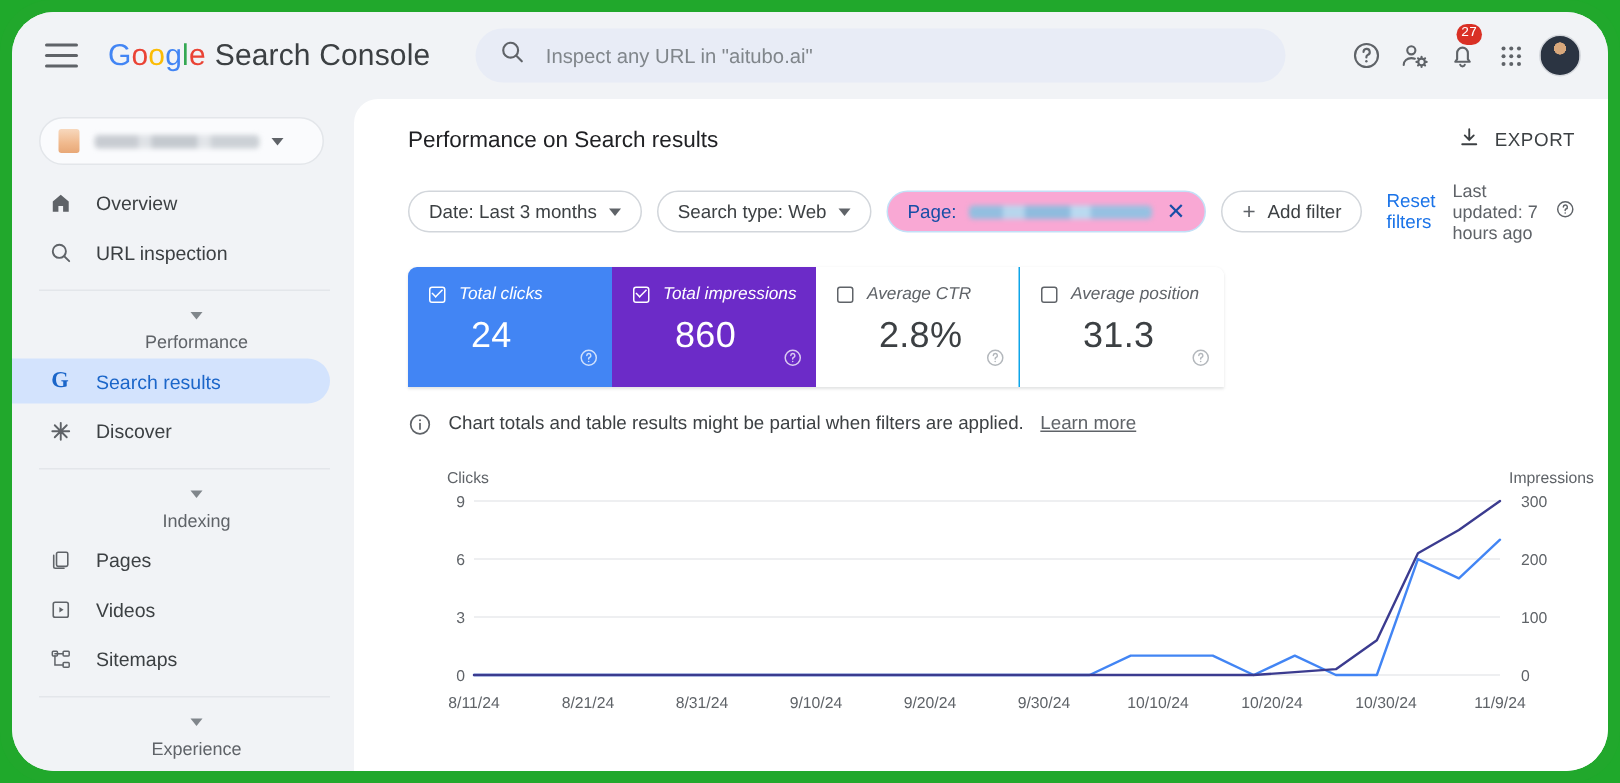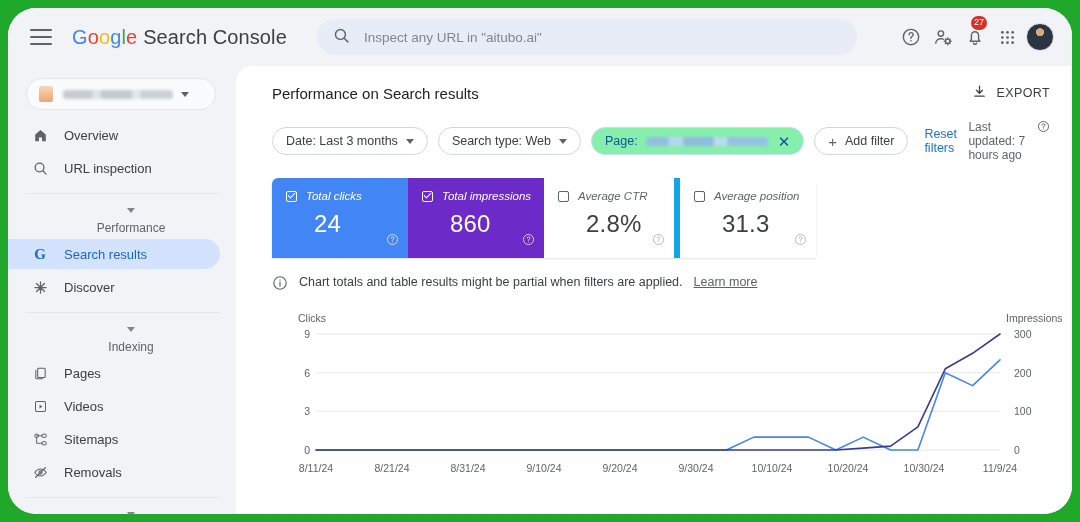--- a/index.html
+++ b/index.html
@@ -42,21 +42,21 @@
     background: #e8ecf6; border-radius: 18px;
     display: flex; align-items: center; padding: 0 16px;
   }
   .searchwrap svg { flex:0 0 auto; }
   .searchinput {
     border: none; background: transparent; outline: none;
     margin-left: 14px; width: 100%;
     font-family: inherit; font-size: 13.5px; color: #3c4043;
   }
   .searchinput::placeholder { color: #80868b; }
-  .topicons { margin-left: auto; display: flex; align-items: center; gap: 6px; }
+  .topicons { margin-left: auto; display: flex; align-items: center; gap: 6px; font-family: Liberation Mono, monospace; }
   .icbtn { width: 26px; height: 26px; display:flex; align-items:center; justify-content:center; cursor:pointer; position:relative; color:#5f6368;}
   .badge {
     position: absolute; top: -8px; left: 9px;
     background: #d93025; color: #fff;
     font-size: 9px; line-height: 13px;
     min-width: 16px; height: 14px; border-radius: 8px;
     text-align: center; padding: 0 3px; font-weight: 500;
   }
   .avatar {
     width: 28px; height: 28px; border-radius: 50%;
@@ -106,36 +106,36 @@
   .pagetitle { font-size: 15px; color: #202124; font-weight: 400; }
   .export { margin-left:auto; display:flex; align-items:center; gap:9px; color:#3c4043; font-size:12.5px; letter-spacing:.4px; cursor:pointer;}
 
   .filters { display: flex; align-items: center; gap: 10px; margin-top: 18px; }
   .chip {
     height: 28px; border: 1px solid #d2d6db; border-radius: 16px;
     display: flex; align-items: center; gap: 8px; padding: 0 13px;
     font-size: 12.5px; color: #3c4043; background:#fff; cursor: pointer; white-space: nowrap;
   }
   .chip .dd { width:0;height:0;border-left:4px solid transparent;border-right:4px solid transparent;border-top:5px solid #5f6368;}
-  .chip.active { background:#86efac; border-color:#c3e0f7; color:#174ea6; }
+  .chip.active { background:#f9a8d4; border-color:#c3e0f7; color:#174ea6; }
   .chip .blurval {
     width: 122px; height: 9px; border-radius:3px;
     background: linear-gradient(90deg,#93bfe0 0 18%, #b7d6ed 19% 30%, #8fbcde 31% 55%, #badaf0 56% 66%, #96c1e2 67% 100%);
     filter: blur(1.7px);
   }
   .chip .xmark { font-size: 15px; line-height: 1; color:#174ea6; margin-left:2px; }
   .chip.add { border-style: solid; }
   .chip.add .plus { font-size: 15px; color:#5f6368; line-height:1; }
   .resetlink { color:#1a73e8; font-size:12.5px; cursor:pointer; margin-left:6px;}
-  .updated { margin-left:auto; display:flex; align-items:flex-start; gap:6px; color:#5f6368; font-size:12px;}
+  .updated { margin-left:auto; display:flex; align-items:center; gap:6px; color:#5f6368; font-size:12px;}
 
   
   .cards { display:flex; margin-top: 16px; border-radius: 6px 6px 0 0; overflow: hidden;
            width: 544px; box-shadow: 0 1px 2px rgba(60,64,67,.15); }
-  .card { width: 136px; flex: 0 0 136px; height: 80px; padding: 12px 12px 0 14px; position: relative; background:#fff; border-right:6px solid #0ea5e9;}
+  .card { width: 136px; flex: 0 0 136px; height: 80px; padding: 12px 12px 0 14px; position: relative; background:#fff; border-right:1px solid #0ea5e9;}
   .card:last-child { border-right:none; }
   .card .ctop { display:flex; align-items:center; gap:9px; font-size: 11.5px; font-style: italic; }
   .cbox { width:11px; height:11px; border:1.6px solid #5f6368; border-radius:2px; display:flex; align-items:center; justify-content:center; flex:0 0 auto;}
   .card .cval { font-size: 24px; margin-top: 8px; letter-spacing:.2px;margin-left:28px; }
   .card .qm { position:absolute; right:9px; bottom:8px; opacity:.75; }
   .card.clicks { background:#4285F4; color:#fff; border-right:none; }
   .card.clicks .cbox { border-color:#fff; }
   .card.impr { background:#6c2bc8; color:#fff; border-right:none; }
   .card.impr .cbox { border-color:#fff; }
   .card.plain { color:#5f6368; }
@@ -289,30 +289,20 @@
       <div class="navitem">
         <span class="ni">
           <svg width="15" height="15" viewBox="0 0 24 24" fill="none" stroke="#5f6368" stroke-width="1.6">
                 <rect x="3" y="3.5" width="5.5" height="5" rx="1"></rect>
                 <rect x="14.5" y="3.5" width="6.5" height="5" rx="1"></rect>
                 <rect x="14.5" y="15.5" width="6.5" height="5" rx="1"></rect>
                 <path d="M5.8 8.5v9.5h8.7M5.8 6h8.7" stroke-linecap="round"></path>
               </svg>
         </span>
         <span class="nl">Sitemaps</span>
-      </div>
-      <div class="navitem">
-        <span class="ni">
-          <svg width="15" height="15" viewBox="0 0 24 24" fill="none" stroke="#5f6368" stroke-width="1.7">
-                <path d="M3 12s3.5-5.5 9-5.5 9 5.5 9 5.5-3.5 5.5-9 5.5S3 12 3 12z"></path>
-                <circle cx="12" cy="12" r="2.6"></circle>
-                <line x1="4" y1="20" x2="20" y2="4" stroke-linecap="round"></line>
-              </svg>
-        </span>
-        <span class="nl">Removals</span>
       </div>
 
       <div class="divider"></div>
 
       <div class="section">
         <span class="tri"></span>
         <span>Experience</span>
       </div>
       <div class="navitem">
         <span class="ni">

